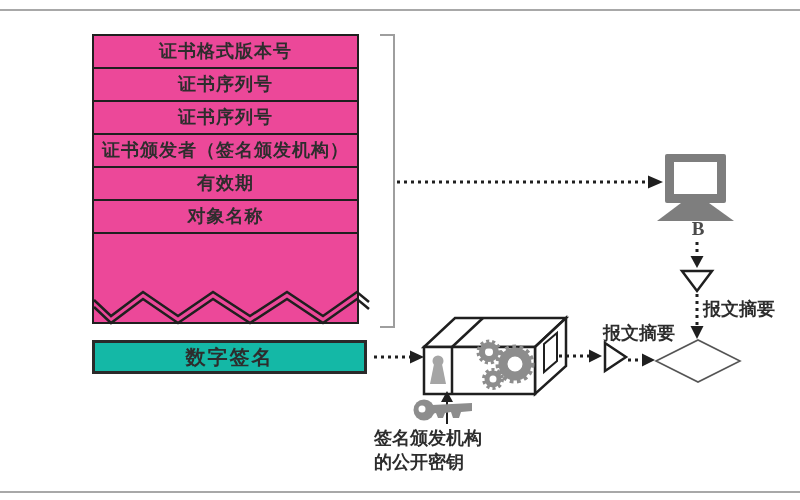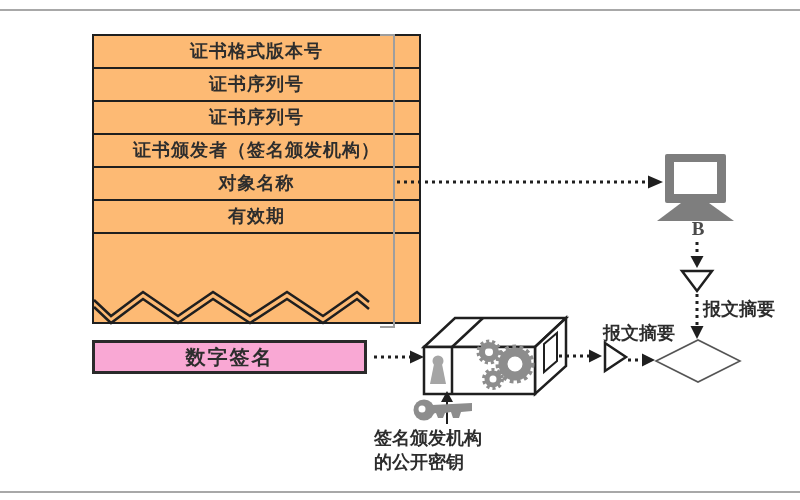--- a/index.html
+++ b/index.html
@@ -6,32 +6,32 @@
   #stage{
     position:relative;width:800px;height:500px;background:#ffffff;overflow:hidden;
     font-family:"Liberation Serif","DejaVu Serif",serif;color:#2d2d2d;
   }
   .rule{position:absolute;left:0;width:800px;height:2px;background:#a8a8a8;}
   #rule-top{top:9px;}
   #rule-bottom{top:491px;}
   #svg-layer{position:absolute;left:0;top:0;width:800px;height:500px;}
   
   #cert-stack{
-    position:absolute;left:92px;top:34px;width:329px;height:290px;
-    border:2.5px solid #1f1f1f;background:#fdba74;box-sizing:border-box;
+    position:absolute;left:92px;top:34px;width:267px;height:290px;
+    border:2.5px solid #1f1f1f;background:#ec4899;box-sizing:border-box;
   }
   .cert-row{
     height:33px;line-height:31px;text-align:center;font-size:18px;font-weight:700;
     border-bottom:2px solid #1f1f1f;box-sizing:border-box;letter-spacing:1px;
   }
   .cert-row.last{border-bottom:none;}
   
   #sig-box{
     position:absolute;left:92px;top:340px;width:275px;height:34px;
-    border:3px solid #2a2a2a;background:#f9a8d4;box-sizing:border-box;
+    border:3px solid #2a2a2a;background:#14b8a6;box-sizing:border-box;
     text-align:center;line-height:28px;font-size:20px;font-weight:700;letter-spacing:2px;
   }
   .lbl{position:absolute;font-weight:700;white-space:nowrap;}
   #receiver-label{left:688px;top:218px;width:20px;font-size:19px;color:#4a4a4a;text-align:center;font-weight:700;}
   #digest-right{left:703px;top:297px;font-size:18px;}
   #digest-left{left:603px;top:321px;font-size:18px;}
   #decision-label{left:656px;top:340px;width:84px;height:42px;line-height:42px;text-align:center;font-size:13px;font-weight:600;color:#3a3a3a;}
   #engine-label{left:455px;top:356px;font-size:22px;font-weight:600;color:#222;}
   #key-caption{left:374px;top:426px;font-size:18px;line-height:24px;font-weight:700;}
 </style>
@@ -40,22 +40,22 @@
 <div id="stage">
 
   <div class="rule" id="rule-top"></div>
   <div class="rule" id="rule-bottom"></div>
 
   <div id="cert-stack">
     <div class="cert-row">证书格式版本号</div>
     <div class="cert-row">证书序列号</div>
     <div class="cert-row">证书序列号</div>
     <div class="cert-row">证书颁发者（签名颁发机构）</div>
+    <div class="cert-row">有效期</div>
     <div class="cert-row">对象名称</div>
-    <div class="cert-row">有效期</div>
   </div>
 
   <div id="sig-box">数字签名</div>
 
   <div class="lbl" id="receiver-label">B</div>
   <div class="lbl" id="digest-right">报文摘要</div>
   <div class="lbl" id="digest-left">报文摘要</div>
   <div class="lbl" id="decision-label">相同吗?</div>
   <div class="lbl" id="engine-label">E</div>
   <div class="lbl" id="key-caption">

